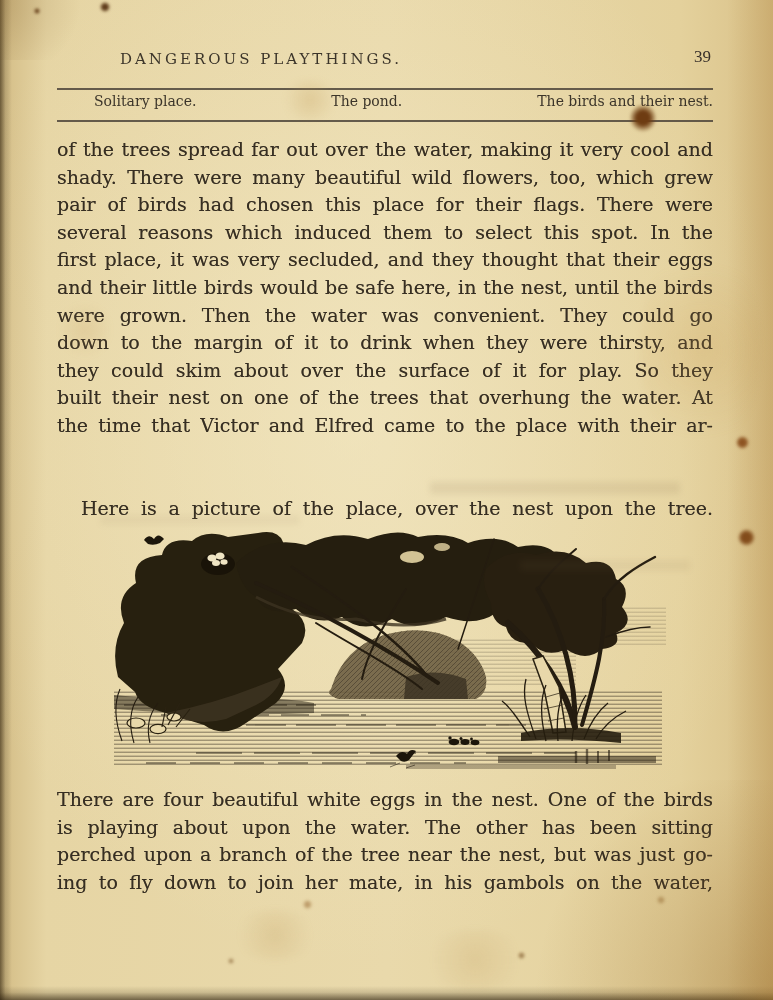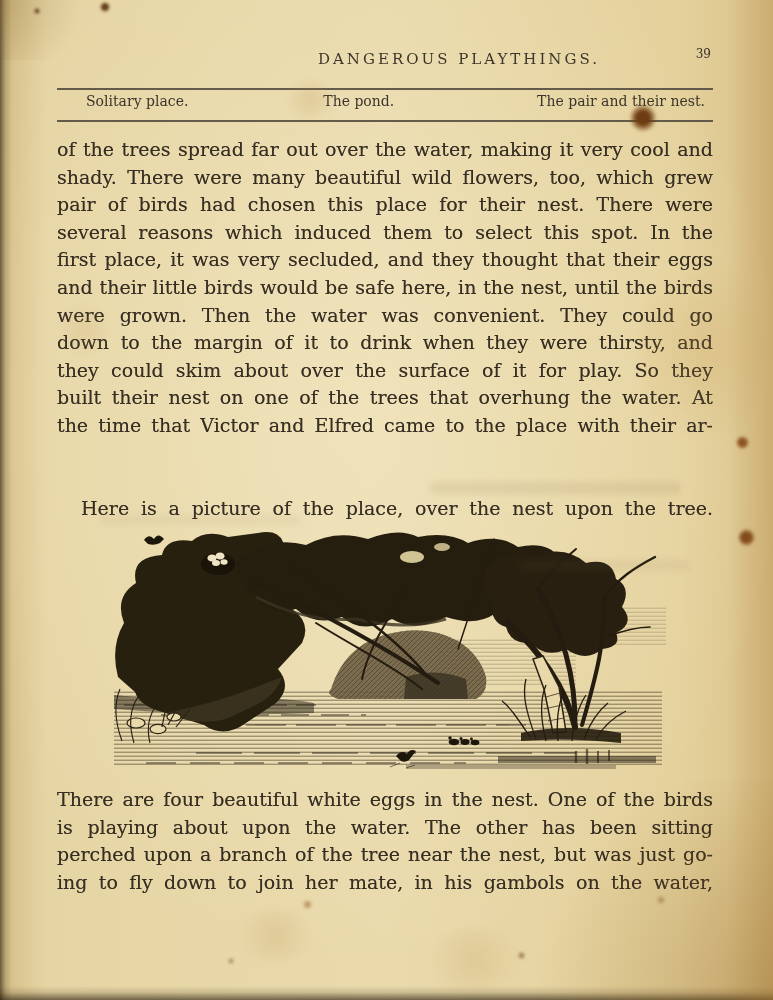--- a/index.html
+++ b/index.html
@@ -25,29 +25,29 @@
     background:linear-gradient(270deg, rgba(170,125,55,0.30), rgba(170,125,55,0));}
   .corner-br{right:0;bottom:0;width:260px;height:220px;
     background:radial-gradient(circle at 100% 100%, rgba(150,105,40,0.38), rgba(150,105,40,0) 70%);}
   .corner-tl{left:0;top:0;width:90px;height:60px;
     background:radial-gradient(circle at 0 0, rgba(120,85,35,0.25), rgba(120,85,35,0) 75%);}
   .stain{position:absolute;border-radius:50%;pointer-events:none;filter:blur(1.5px);}
   .stain.big{filter:blur(3px);}
   
   .running-head{
     position:absolute;top:50px;left:120px;width:480px;
-    text-align:right;font-size:15px;letter-spacing:3px;color:#3c352a;
+    text-align:left;font-size:15px;letter-spacing:3px;color:#3c352a;
   }
   .page-number{
-    position:absolute;top:47px;right:62px;font-size:12px;color:#38302a;
+    position:absolute;top:47px;right:62px;font-size:17px;color:#38302a;font-family:Liberation Serif, serif;
   }
   .rule{position:absolute;left:57px;width:656px;height:2px;background:#4c443a;opacity:0.85;}
   .rule-1{top:88px;}
   .rule-2{top:120px;}
-  .catchwords{position:absolute;top:93px;left:57px;width:656px;height:24px;font-size:14px;color:#3c352a;}
+  .catchwords{position:absolute;top:93px;left:65px;width:656px;height:24px;font-size:14px;color:#3c352a;}
   .catch-left{position:absolute;left:29px;top:0;}
   .catch-center{position:absolute;left:46%;top:0;transform:translateX(-50%);}
   .catch-right{position:absolute;right:8px;top:0;}
   
   .textblock{position:absolute;left:57px;width:656px;font-size:19px;color:#362e22;}
   .para1{top:136px;}
   .para2{top:495px;}
   .para3{top:786px;}
   .line{
     height:27.6px;line-height:27.6px;
@@ -68,28 +68,28 @@
 
 <div class="page">
 
   <div class="running-head">DANGEROUS PLAYTHINGS.</div>
   <div class="page-number">39</div>
 
   <div class="rule rule-1"></div>
   <div class="catchwords">
     <span class="catch-left">Solitary place.</span>
     <span class="catch-center">The pond.</span>
-    <span class="catch-right">The pair and their nest.</span>
+    <span class="catch-right">The birds and their nest.</span>
   </div>
   <div class="rule rule-2"></div>
 
   <div class="textblock para1">
     <div class="line">of the trees spread far out over the water, making it very cool and</div>
     <div class="line">shady.  There were many beautiful wild flowers, too, which grew</div>
-    <div class="line">pair of birds had chosen this place for their nest.  There were</div>
+    <div class="line">pair of birds had chosen this place for their flags.  There were</div>
     <div class="line">several reasons which induced them to select this spot.  In the</div>
     <div class="line">first place, it was very secluded, and they thought that their eggs</div>
     <div class="line">and their little birds would be safe here, in the nest, until the birds</div>
     <div class="line">were grown.  Then the water was convenient.  They could go</div>
     <div class="line">down to the margin of it to drink when they were thirsty, and</div>
     <div class="line">they could skim about over the surface of it for play.  So they</div>
     <div class="line">built their nest on one of the trees that overhung the water.  At</div>
     <div class="line">the time that Victor and Elfred came to the place with their ar-</div>
   </div>
 

